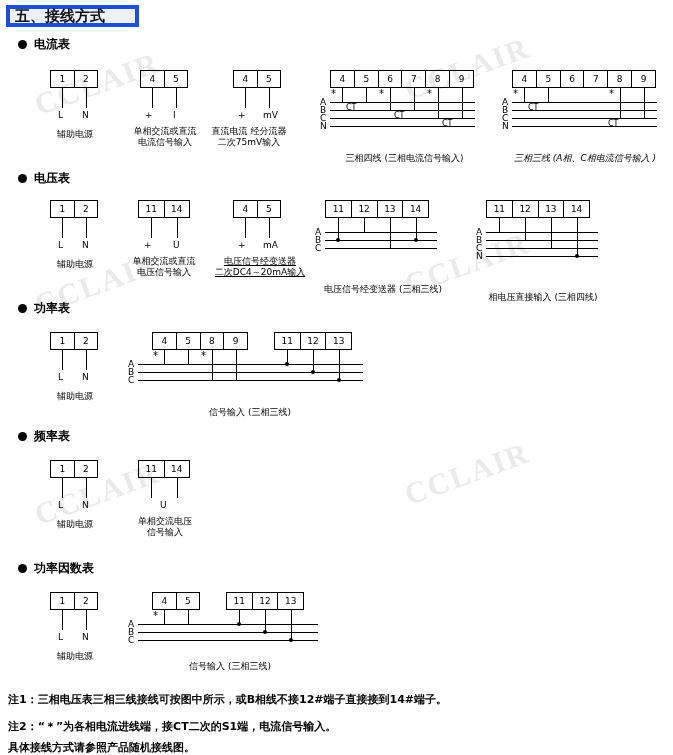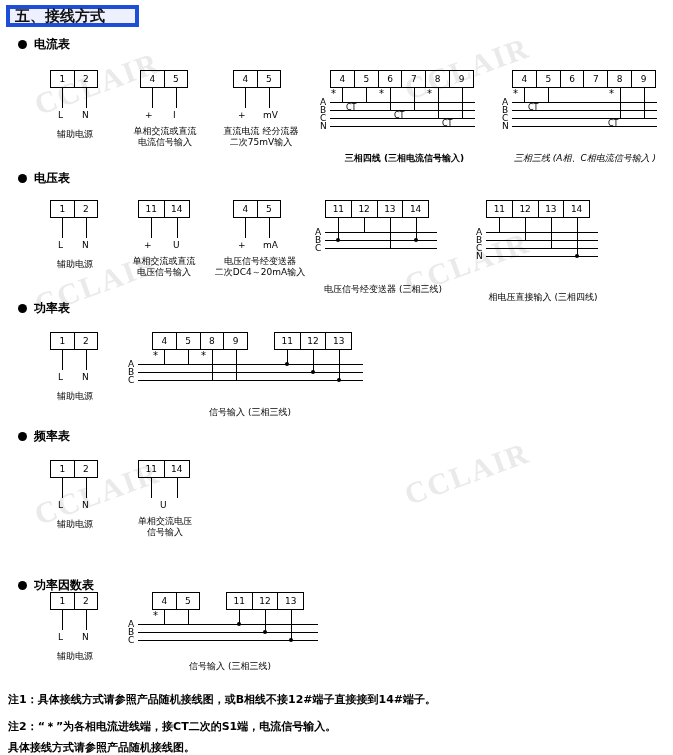--- a/index.html
+++ b/index.html
@@ -84,21 +84,21 @@
 </div>
 
 <div class="box" style="left:233px;top:70px;width:48px;height:18px;">
   <div>4</div>
   <div>5</div>
 </div>
 <div class="vl" style="left:245px;top:88px;height:20px;"></div>
 <div class="vl" style="left:269px;top:88px;height:20px;"></div>
 <div class="lbl" style="left:238px;top:110px;">+</div>
 <div class="lbl" style="left:263px;top:110px;">mV</div>
-<div class="cap" style="left:216px;top:126px;width:90px;line-height:11px;">
+<div class="cap" style="left:204px;top:126px;width:90px;line-height:11px;">
   <span>直流电流 经分流器</span><br>
   <span>二次75mV输入</span>
 </div>
 
 <div class="box" style="left:330px;top:70px;width:144px;height:18px;">
   <div>4</div>
   <div>5</div>
   <div>6</div>
   <div>7</div>
   <div>8</div>
@@ -117,21 +117,21 @@
 <div class="hl" style="left:330px;top:110px;width:145px;"></div>
 <div class="hl" style="left:330px;top:118px;width:145px;"></div>
 <div class="hl" style="left:330px;top:126px;width:145px;"></div>
 <div class="lbl" style="left:320px;top:97px;">A</div>
 <div class="lbl" style="left:320px;top:105px;">B</div>
 <div class="lbl" style="left:320px;top:113px;">C</div>
 <div class="lbl" style="left:320px;top:121px;">N</div>
 <div class="ct" style="left:346px;top:103px;">CT</div>
 <div class="ct" style="left:394px;top:111px;">CT</div>
 <div class="ct" style="left:442px;top:119px;">CT</div>
-<div class="cap" style="left:332px;top:152px;width:145px;font-weight:bold;">三相四线 (三相电流信号输入)</div>
+<div class="cap" style="left:332px;top:152px;width:145px;">三相四线 (三相电流信号输入)</div>
 
 <div class="box" style="left:512px;top:70px;width:144px;height:18px;">
   <div>4</div>
   <div>5</div>
   <div>6</div>
   <div>7</div>
   <div>8</div>
   <div>9</div>
 </div>
 <div class="star" style="left:513px;top:88px;">*</div>
@@ -181,21 +181,21 @@
 </div>
 
 <div class="box" style="left:233px;top:200px;width:48px;height:18px;">
   <div>4</div>
   <div>5</div>
 </div>
 <div class="vl" style="left:245px;top:218px;height:20px;"></div>
 <div class="vl" style="left:269px;top:218px;height:20px;"></div>
 <div class="lbl" style="left:238px;top:240px;">+</div>
 <div class="lbl" style="left:263px;top:240px;">mA</div>
-<div class="cap" style="left:210px;top:256px;width:100px;line-height:11px;">
+<div class="cap" style="left:210px;top:256px;width:100px;line-height:11px;text-decoration:underline;">
   <span>电压信号经变送器</span><br>
   <span>二次DC4～20mA输入</span>
 </div>
 
 <div class="box" style="left:325px;top:200px;width:104px;height:18px;">
   <div>11</div>
   <div>12</div>
   <div>13</div>
   <div>14</div>
 </div>
@@ -302,21 +302,21 @@
   <div>14</div>
 </div>
 <div class="vl" style="left:151px;top:478px;height:20px;"></div>
 <div class="vl" style="left:177px;top:478px;height:20px;"></div>
 <div class="lbl" style="left:160px;top:500px;">U</div>
 <div class="cap" style="left:125px;top:516px;width:80px;line-height:11px;text-align:center;">
   <span>单相交流电压</span><br>
   <span>信号输入</span>
 </div>
 
-<div class="sec" style="left:18px;top:560px;margin-top:17px;">
+<div class="sec" style="left:18px;top:560px;">
   <span class="bullet"></span>
   <span>功率因数表</span>
 </div>
 
 <div class="box" style="left:50px;top:592px;width:48px;height:18px;">
   <div>1</div>
   <div>2</div>
 </div>
 <div class="vl" style="left:62px;top:610px;height:20px;"></div>
 <div class="vl" style="left:86px;top:610px;height:20px;"></div>
@@ -345,17 +345,17 @@
 <div class="dot" style="left:289px;top:638px;"></div>
 
 <div class="hl" style="left:138px;top:624px;width:180px;"></div>
 <div class="hl" style="left:138px;top:632px;width:180px;"></div>
 <div class="hl" style="left:138px;top:640px;width:180px;"></div>
 <div class="lbl" style="left:128px;top:619px;">A</div>
 <div class="lbl" style="left:128px;top:627px;">B</div>
 <div class="lbl" style="left:128px;top:635px;">C</div>
 <div class="cap" style="left:160px;top:660px;width:140px;">信号输入 (三相三线)</div>
 
-<div class="note" style="left:8px;top:692px;">注1：具体接线方式请参照产品随机接线图，或B相线不接12#端子直接接到14#端子。</div>
+<div class="note" style="left:8px;top:692px;">注1：三相电压表三相三线接线可按图中所示，或B相线不接12#端子直接接到14#端子。</div>
 <div class="note" style="left:8px;top:719px;">注2：“＊”为各相电流进线端，接CT二次的S1端，电流信号输入。</div>
 <div class="note" style="left:8px;top:740px;font-family:Liberation Mono, monospace;">具体接线方式请参照产品随机接线图。</div>
 
 </div>
 
 </body></html>

